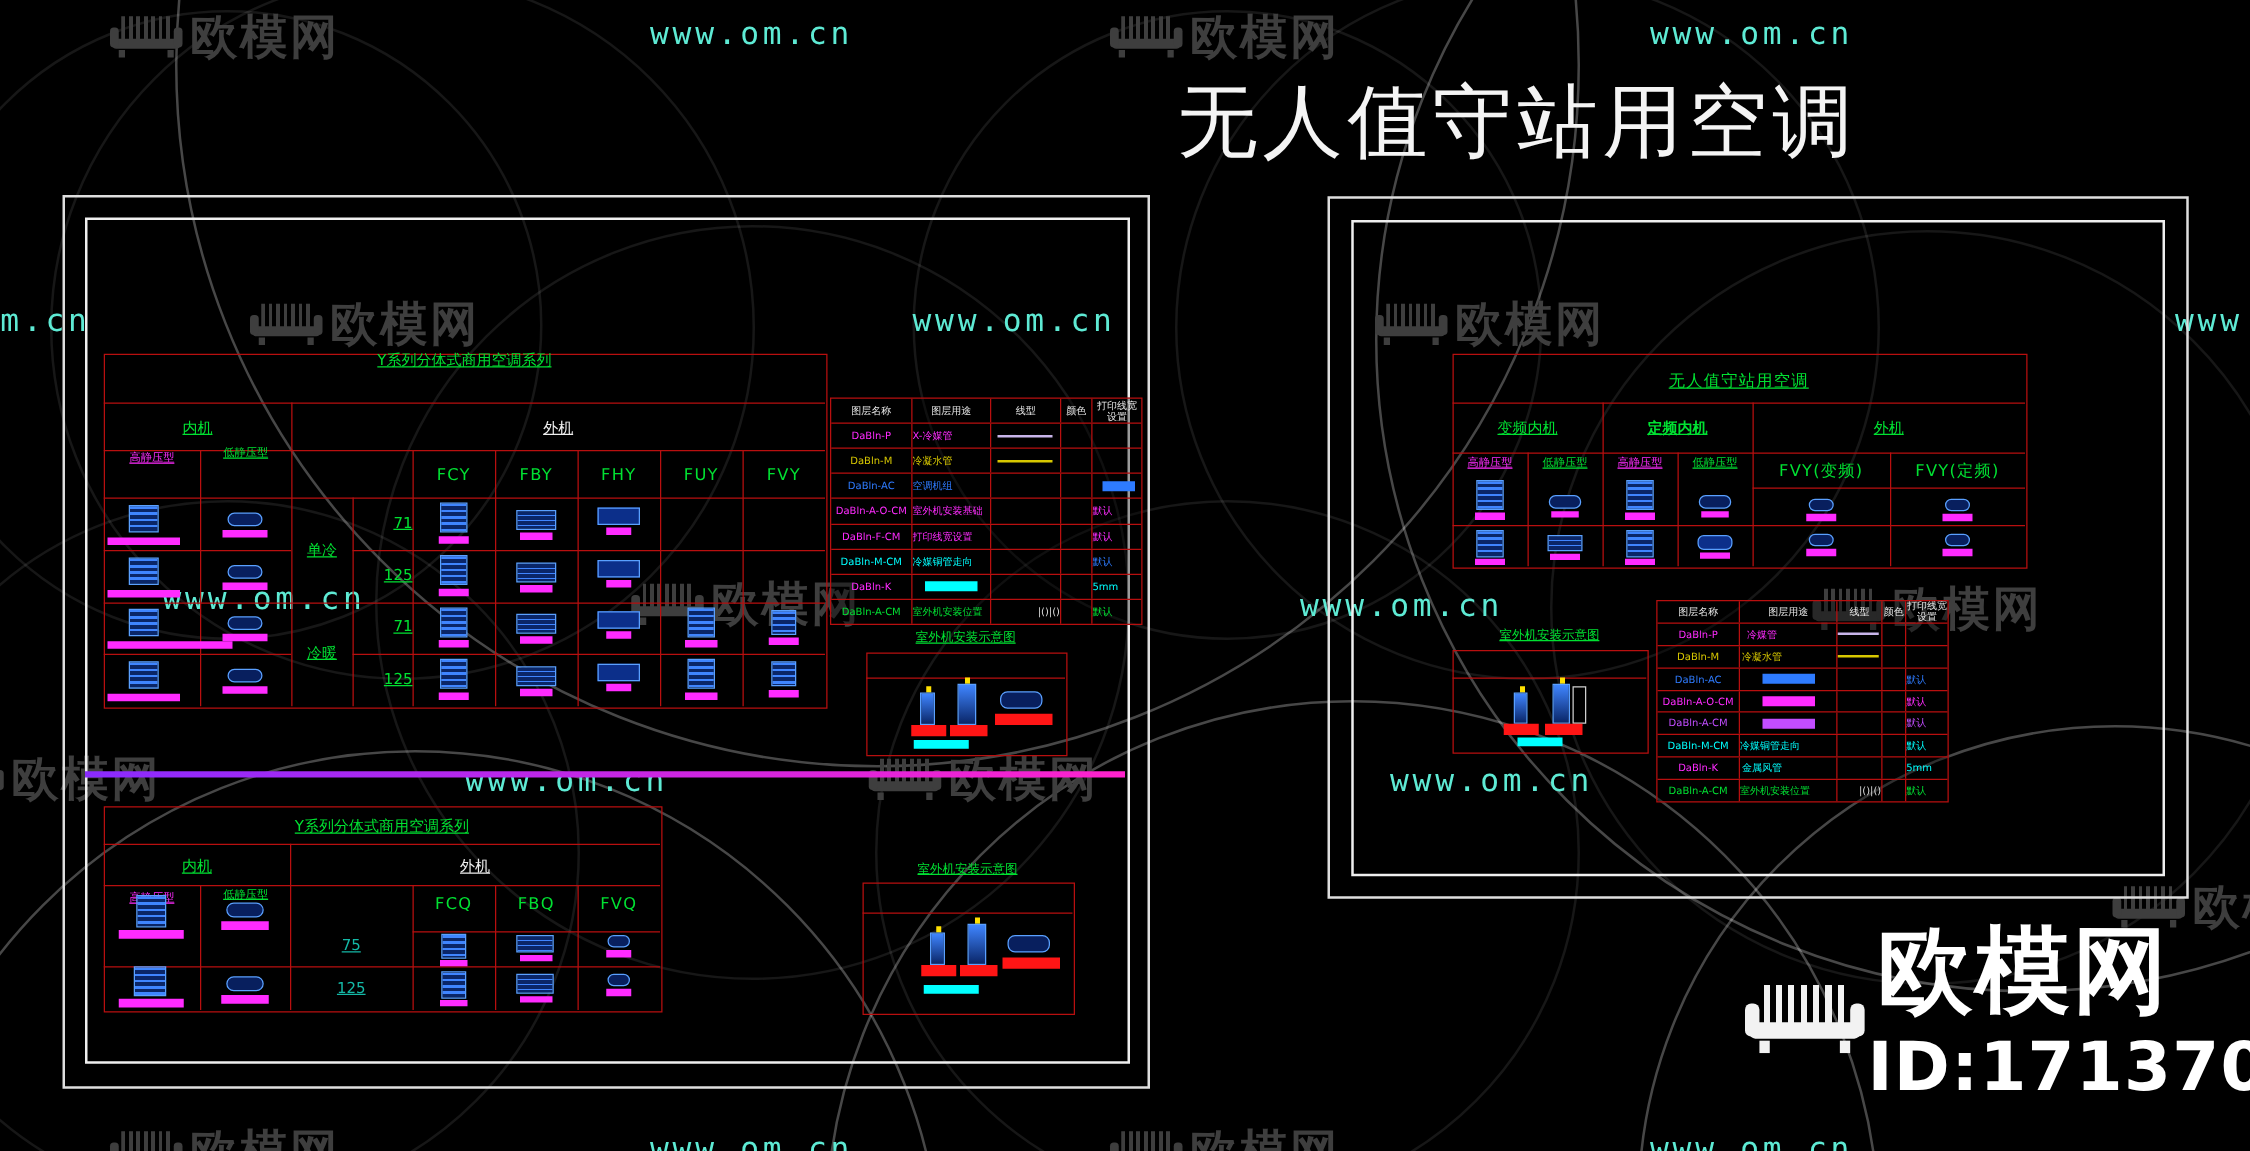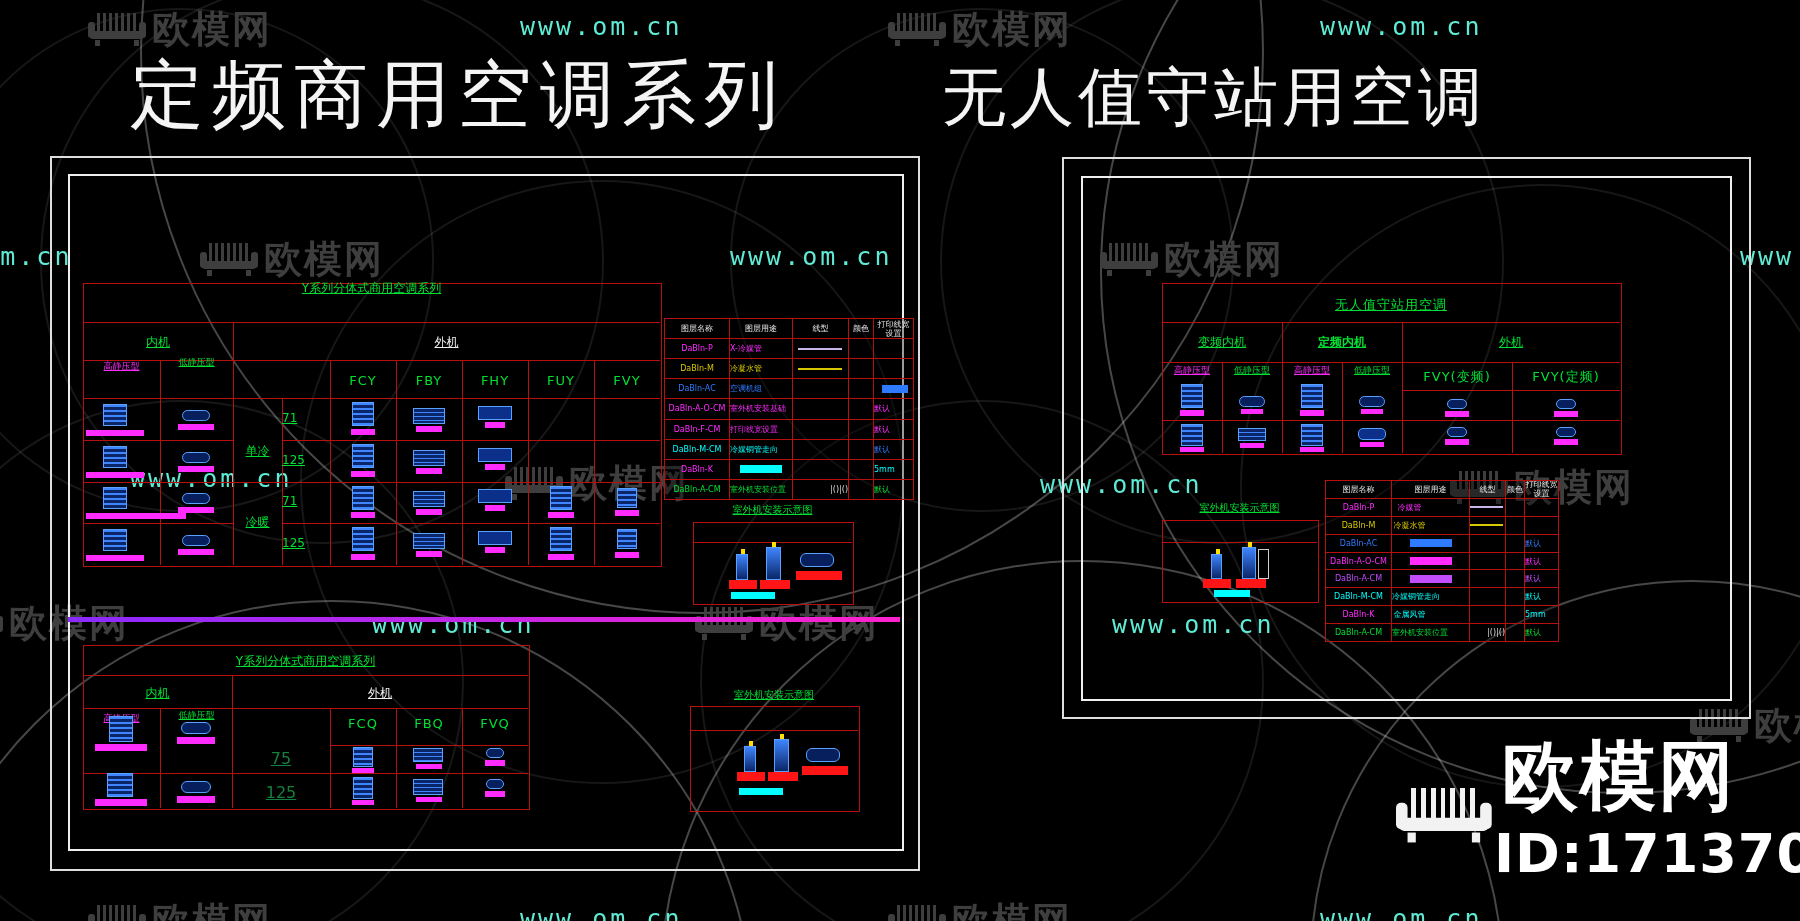--- a/index.html
+++ b/index.html
@@ -31,22 +31,22 @@
   .rl{position:absolute;background:#b80f0f;}
   .rbox{position:absolute;border:1px solid #b80f0f;}
   
   .gt{color:#00e132;} .wt{color:#efefef;}
   .ul{text-decoration:underline;}
   .ctr{position:absolute;text-align:center;white-space:nowrap;}
   .t12{font-size:12px;} .t10{font-size:10px;} .t13{font-size:13px;letter-spacing:1px;}
   .subl{position:absolute;text-align:center;font-size:9px;text-decoration:underline;white-space:nowrap;overflow:hidden;}
   .colT1{position:absolute;top:373px;width:66px;text-align:center;font-size:13px;color:#00e132;letter-spacing:1px;}
   .colT2{position:absolute;top:716px;width:66px;text-align:center;font-size:13px;color:#00e132;letter-spacing:1px;}
-  .capT1{position:absolute;left:282px;width:48px;text-align:left;font-size:12px;color:#00e132;text-decoration:underline;}
-  .capT2{position:absolute;left:232px;width:98px;text-align:center;font-size:16px;color:#15803d;text-decoration:underline;}
+  .capT1{position:absolute;left:282px;width:48px;text-align:right;font-size:12px;color:#00e132;text-decoration:underline;}
+  .capT2{position:absolute;left:232px;width:98px;text-align:center;font-size:12px;color:#14b8a6;text-decoration:underline;}
   
   .ib{position:absolute;border:1px solid #5aa0ff;background:#0c2f8a;box-sizing:border-box;}
   .ib.str{background:repeating-linear-gradient(180deg,#3f85ff 0 2px,#0a2668 2px 5px);}
   .ib.duct{background:repeating-linear-gradient(180deg,#0a2668 0 3px,#3f85ff 3px 4px);}
   .ib.rd{border-radius:5px;}
   .ib.ov{border-radius:6px;background:#081f5e;}
   .ib.stand{background:linear-gradient(180deg,#3f85ff,#0a2668);}
   .mb{position:absolute;background:#ff2bff;}
   .rb{position:absolute;background:#ff1515;}
   .cb{position:absolute;background:#00ffff;}
@@ -243,21 +243,20 @@
 
       <span class="wm-url" style="left: 372px; top: 610px;">www.om.cn</span>
 
       <span class="wm-url" style="left: 1112px; top: 610px;">www.om.cn</span>
 
       <span class="wm-url" style="left: 520px; top: 904px;">www.om.cn</span>
 
       <span class="wm-url" style="left: 1320px; top: 904px;">www.om.cn</span>
     </div>
 
-  <div class="headline" style="left:130px;top:46px;font-size:74px;letter-spacing:8px;">定频商用空调系列</div>
   <div class="headline" style="left:942px;top:54px;font-size:64px;letter-spacing:4px;">无人值守站用空调</div>
 
   <div class="frame" style="left:50px;top:156px;width:866px;height:711px;"></div>
   <div class="frame" style="left:68px;top:174px;width:832px;height:673px;border-color:#efefef;"></div>
 
   <div>
     <div class="rbox" style="left:83px;top:283px;width:577px;height:282px;"></div>
     <div class="rl" style="left:83px;top:322px;width:577px;height:1px;"></div>
     <div class="rl" style="left:83px;top:360px;width:577px;height:1px;"></div>
     <div class="rl" style="left:83px;top:398px;width:577px;height:1px;"></div>
@@ -271,21 +270,21 @@
     <div class="rl" style="left:282px;top:398px;width:1px;height:167px;"></div>
     <div class="rl" style="left:330px;top:360px;width:1px;height:205px;"></div>
     <div class="rl" style="left:396px;top:360px;width:1px;height:205px;"></div>
     <div class="rl" style="left:462px;top:360px;width:1px;height:205px;"></div>
     <div class="rl" style="left:528px;top:360px;width:1px;height:205px;"></div>
     <div class="rl" style="left:594px;top:360px;width:1px;height:205px;"></div>
 
     <div class="ctr t12 gt ul" style="left:83px;top:280px;width:577px;">Y系列分体式商用空调系列</div>
     <div class="ctr t12 gt ul" style="left:83px;top:334px;width:150px;">内机</div>
     <div class="ctr t12 wt ul" style="left:233px;top:334px;width:427px;">外机</div>
-    <div class="ctr t12 gt ul" style="left:233px;top:432px;width:49px;margin-top:11px;">单冷</div>
+    <div class="ctr t12 gt ul" style="left:233px;top:432px;width:49px;">单冷</div>
     <div class="ctr t12 gt ul" style="left:233px;top:514px;width:49px;">冷暖</div>
 
     <div>
 
     <span class="subl" style="left: 83px; top: 360px; width: 77px; color: rgb(255, 43, 255);">高静压型</span>
         <span class="subl" style="left: 160px; top: 356px; width: 73px; color: rgb(0, 225, 50);">低静压型</span>
       </div>
     <div>
 
     <span class="colT1" style="left: 330px;">FCY</span>

